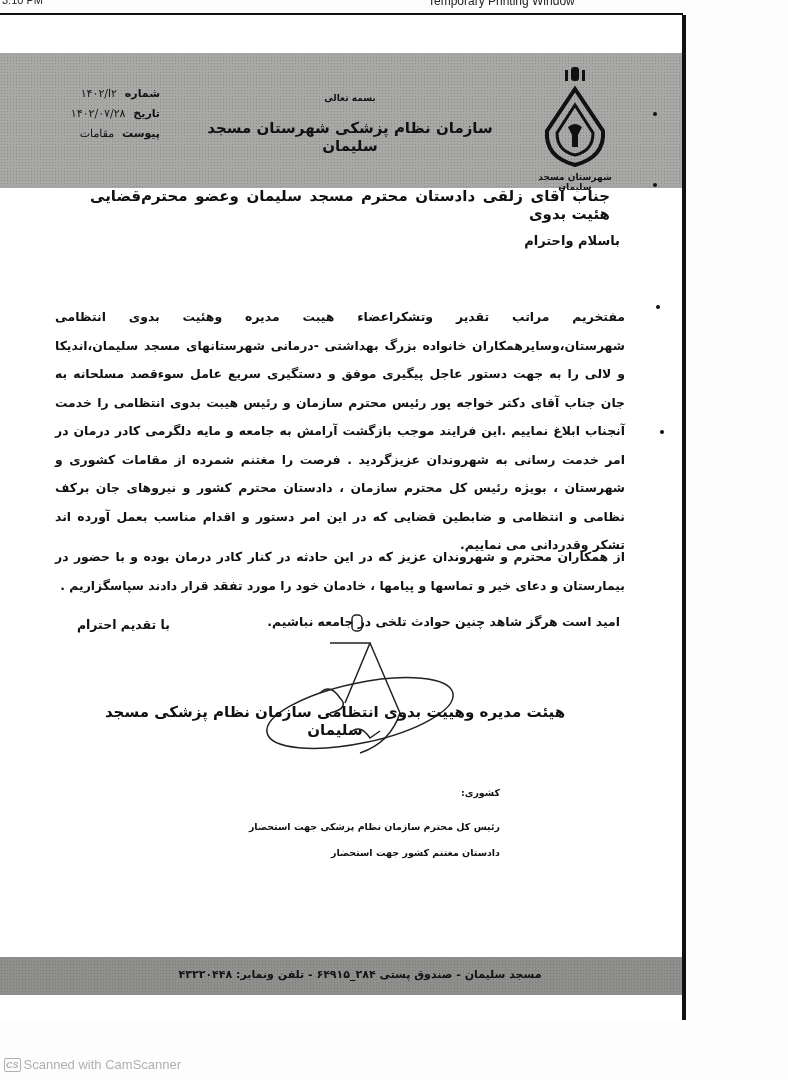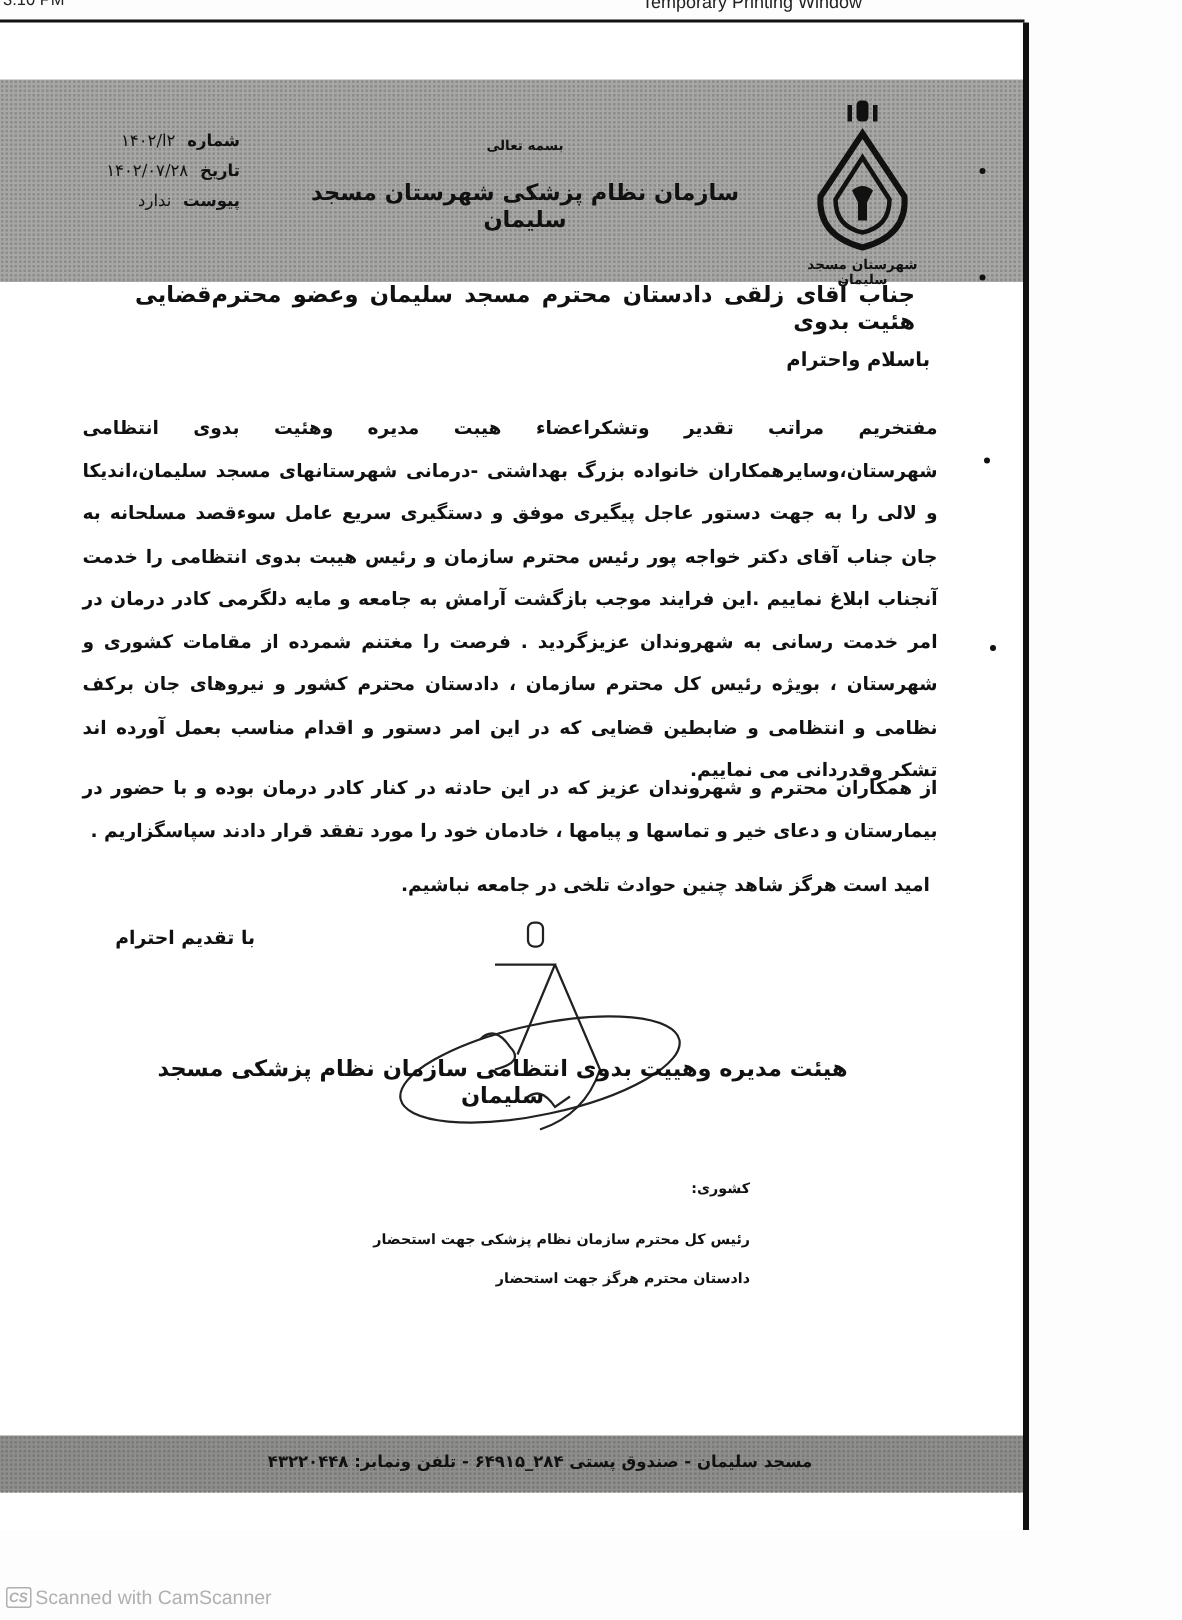--- a/index.html
+++ b/index.html
@@ -28,21 +28,21 @@
   .org { position:absolute; left:200px; top:40px; width:300px; direction:rtl; text-align:center; }
   .org-small { font-size:9px; font-weight:bold; }
   .org-title { font-size:15px; font-weight:bold; margin-top:16px; }
   .logo { position:absolute; left:535px; top:8px; width:80px; height:110px; }
   .logo-city { position:absolute; left:530px; top:119px; width:90px; font-size:9px; font-weight:bold; text-align:center; direction:rtl; }
   .dot { position:absolute; width:4px; height:4px; border-radius:50%; background:#111; }
 
   .body-text { position:absolute; direction:rtl; text-align:justify; font-weight:bold; color:#111; }
   .addressee { left:90px; top:172px; width:520px; font-size:15px; }
   .greeting { left:420px; top:218px; width:200px; font-size:13px; text-align:right; }
-  .para { left:55px; width:570px; font-size:12.4px; line-height:28.5px; text-align-last:right; }
+  .para { left:55px; width:570px; font-size:12.4px; line-height:28.5px; text-align-last:right;margin-top:32px; }
   .p1 { top:256px; }
   .p2 { top:496px; }
   .p3 { top:561px; left:120px; width:500px; }
   .closing { left:40px; top:602px; width:130px; font-size:12.5px; text-align:right; }
   .signer { left:100px; top:688px; width:470px; font-size:15px; text-align:center; }
   .stamp { position:absolute; left:260px; top:598px; width:200px; height:160px; }
 
   .cc { position:absolute; direction:rtl; font-size:9.5px; font-weight:bold; right:182px; text-align:right; }
   .cc-title { top:772px; }
   .cc-1 { top:806px; }
@@ -75,21 +75,21 @@
       <div class="row">
         <span>شماره</span>
         <span class="val">۲ا/۱۴۰۲</span>
       </div>
       <div class="row">
         <span>تاریخ</span>
         <span class="val">۱۴۰۲/۰۷/۲۸</span>
       </div>
       <div class="row">
         <span>پیوست</span>
-        <span class="val">ندارد</span>
+        <span class="val">مقامات</span>
       </div>
     </div>
 
     <div class="org">
       <div class="org-small">بسمه تعالی</div>
       <div class="org-title">سازمان نظام پزشکی شهرستان مسجد سلیمان</div>
     </div>
 
     <svg class="logo" viewBox="0 0 80 110">
       <g fill="none" stroke="#111" stroke-width="4">
@@ -123,21 +123,21 @@
       <ellipse cx="100" cy="100" rx="95" ry="30" transform="rotate(-12 100 100)"></ellipse>
       <path d="M60 80 Q70 70 80 85 Q90 95 70 100"></path>
       <path d="M90 120 Q100 110 110 125 L120 118"></path>
     </g>
   </svg>
 
   <div class="body-text signer">هیئت مدیره وهییت بدوی انتظامی سازمان نظام پزشکی مسجد سلیمان</div>
 
   <div class="cc cc-title">کشوری:</div>
   <div class="cc cc-1">رئیس کل محترم سازمان نظام پزشکی جهت استحضار</div>
-  <div class="cc cc-2">دادستان محترم هرگز جهت استحضار</div>
+  <div class="cc cc-2">دادستان مغتنم کشور جهت استحضار</div>
 
   <div class="dot" style="left:653px;top:168px;"></div>
   <div class="dot" style="left:656px;top:290px;"></div>
   <div class="dot" style="left:660px;top:415px;"></div>
 
   <div class="footer-band">
     <div class="footer-text">مسجد سلیمان - صندوق پستی ۲۸۴_۶۴۹۱۵ - تلفن ونمابر: ۴۳۲۲۰۴۴۸</div>
   </div>
 </div>
 

